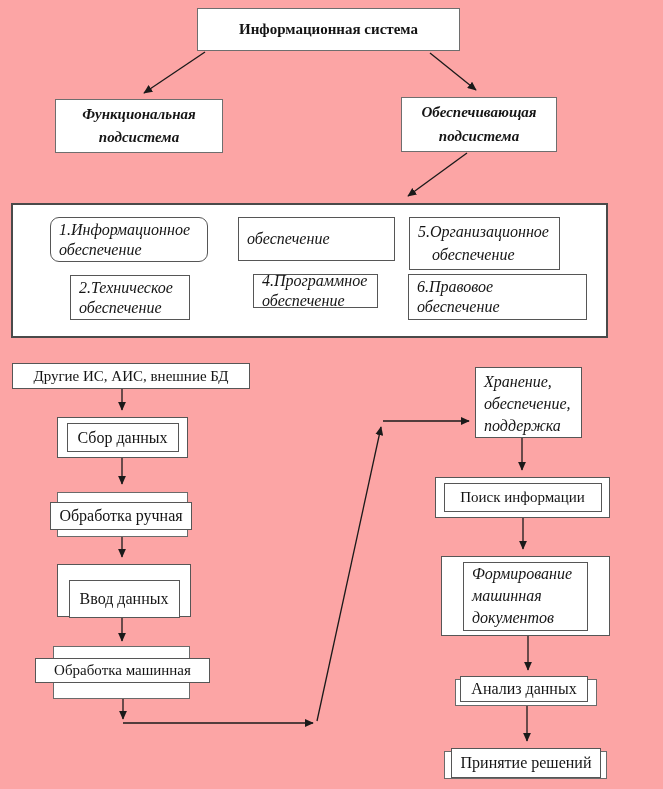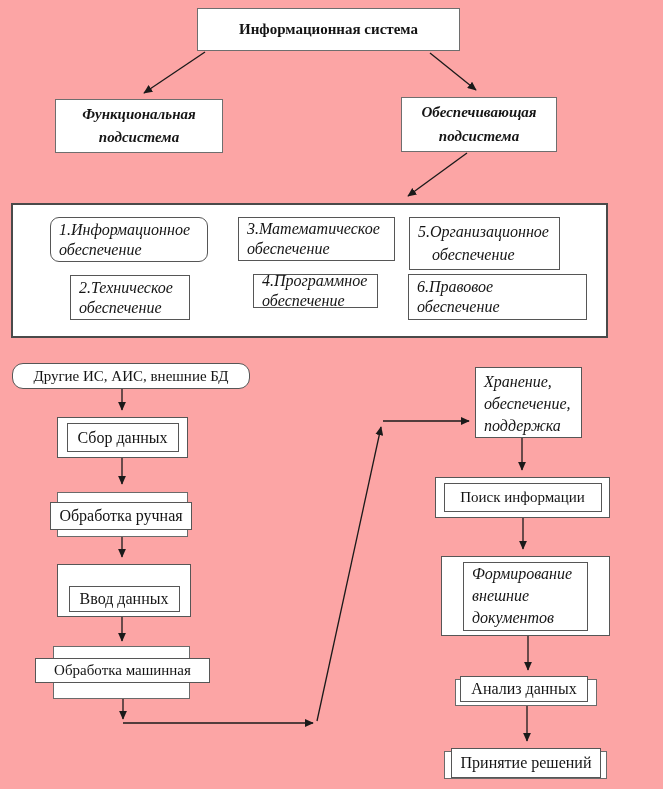--- a/index.html
+++ b/index.html
@@ -75,21 +75,20 @@
   </div>
 
   <div class="box frame" style="left:11px;top:203px;width:597px;height:135px;"></div>
 
   <div class="box col leftal f16 lh20" style="left:50px;top:217px;width:158px;height:45px;justify-content:center;border-radius:9px;">
     <span>1.Информационное</span>
     <span>обеспечение</span>
   </div>
 
   <div class="box col leftal f16 lh20" style="left:238px;top:217px;width:157px;height:44px;justify-content:center;">
-    <span>3.Математическое</span>
     <span>обеспечение</span>
   </div>
 
   <div class="box col leftal f16 lh20 spread" style="left:409px;top:217px;width:151px;height:53px;">
     <span>5.Организационное</span>
     <span class="indent">обеспечение</span>
   </div>
 
   <div class="box col leftal f16 lh20" style="left:70px;top:275px;width:120px;height:45px;justify-content:center;">
     <span>2.Техническое</span>
@@ -99,37 +98,37 @@
   <div class="box col leftal f16 lh20" style="left:253px;top:274px;width:125px;height:34px;justify-content:center;">
     <span>4.Программное</span>
     <span>обеспечение</span>
   </div>
 
   <div class="box col leftal f16 lh20" style="left:408px;top:274px;width:179px;height:46px;justify-content:center;">
     <span>6.Правовое</span>
     <span>обеспечение</span>
   </div>
 
-  <div class="box" style="left:12px;top:363px;width:238px;height:26px;border-radius:11px;">
+  <div class="box" style="left:12px;top:363px;width:238px;height:26px;">
     <span>Другие ИС, АИС, внешние БД</span>
   </div>
 
   <div class="box" style="left:57px;top:417px;width:131px;height:41px;">
     <div class="inner f16" style="width:112px;height:29px;">
       <span>Сбор данных</span>
     </div>
   </div>
 
   <div class="shadow" style="left:57px;top:492px;width:131px;height:45px;"></div>
   <div class="box main f16" style="left:50px;top:502px;width:142px;height:28px;">
     <span>Обработка ручная</span>
   </div>
 
   <div class="box" style="left:57px;top:564px;width:134px;height:53px;">
-    <div class="inner f16" style="width:111px;height:26px;margin-top:16px;">
+    <div class="inner f16" style="width:111px;height:38px;margin-top:16px;">
       <span>Ввод данных</span>
     </div>
   </div>
 
   <div class="shadow" style="left:53px;top:646px;width:137px;height:53px;"></div>
   <div class="box main" style="left:35px;top:658px;width:175px;height:25px;">
     <span>Обработка машинная</span>
   </div>
 
   <div class="box col leftal f16 lh22" style="left:475px;top:367px;width:107px;height:71px;justify-content:flex-end;">
@@ -140,21 +139,21 @@
 
   <div class="box" style="left:435px;top:477px;width:175px;height:41px;">
     <div class="inner" style="width:158px;height:29px;">
       <span>Поиск информации</span>
     </div>
   </div>
 
   <div class="box" style="left:441px;top:556px;width:169px;height:80px;">
     <div class="inner col leftal f16 lh22" style="width:125px;height:69px;justify-content:center;align-items:flex-start;">
       <span>Формирование</span>
-      <span>внешние</span>
+      <span>машинная</span>
       <span>документов</span>
     </div>
   </div>
 
   <div class="shadow" style="left:455px;top:679px;width:142px;height:27px;"></div>
   <div class="box main f16" style="left:460px;top:676px;width:128px;height:26px;">
     <span>Анализ данных</span>
   </div>
 
   <div class="shadow" style="left:444px;top:751px;width:163px;height:28px;"></div>

